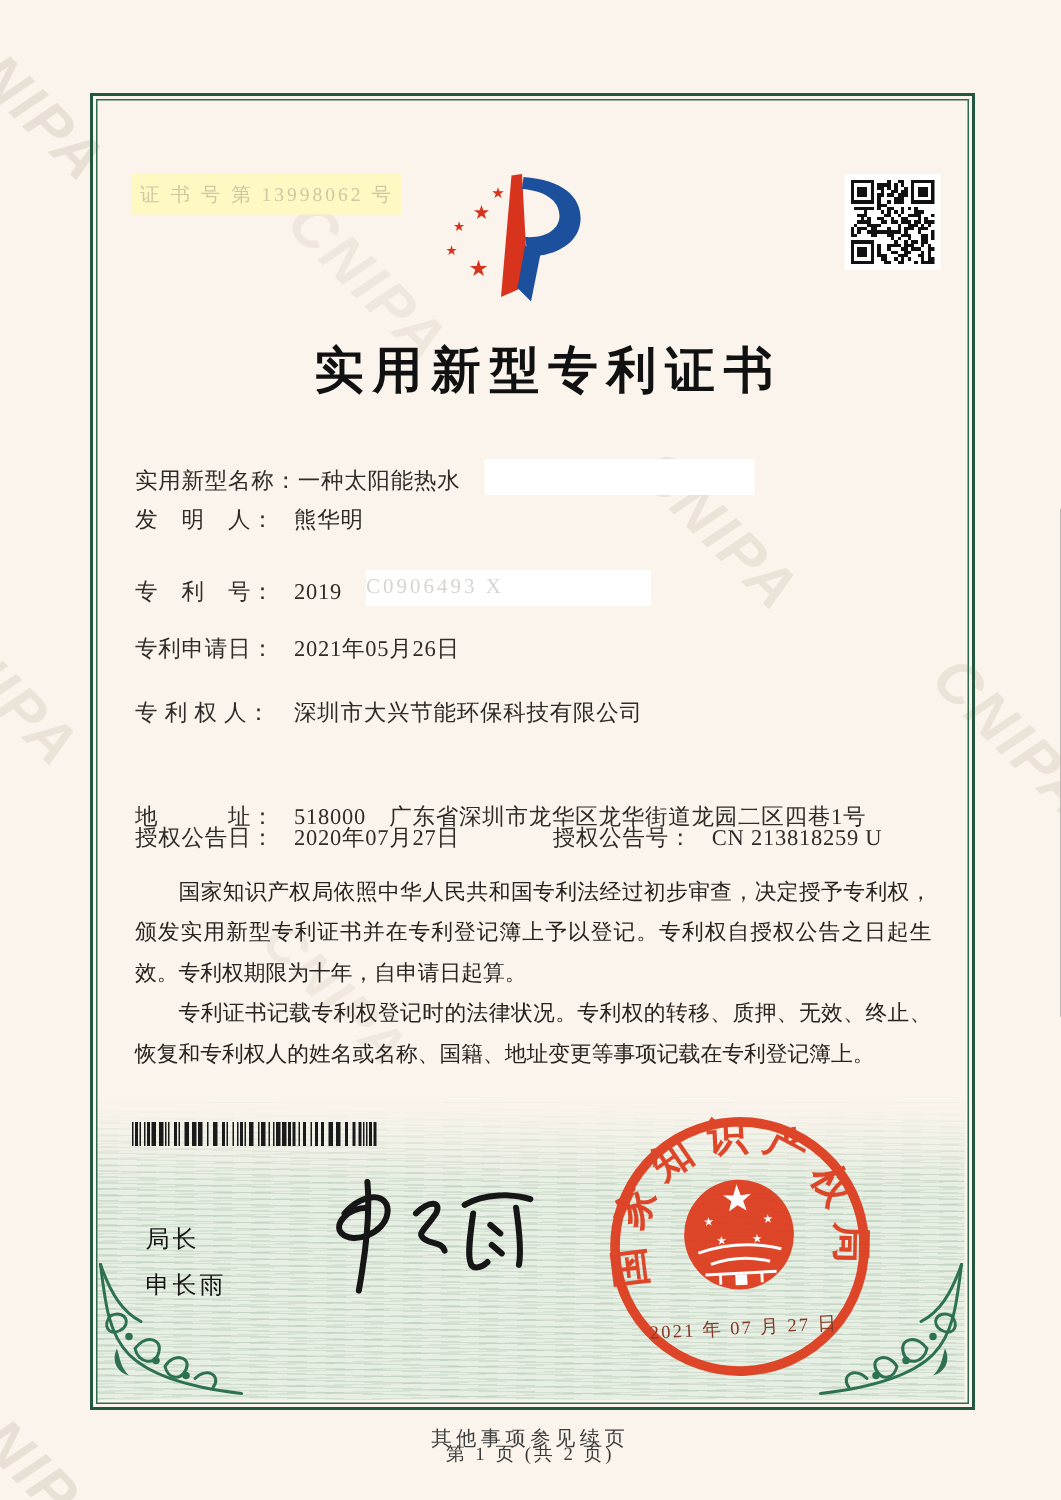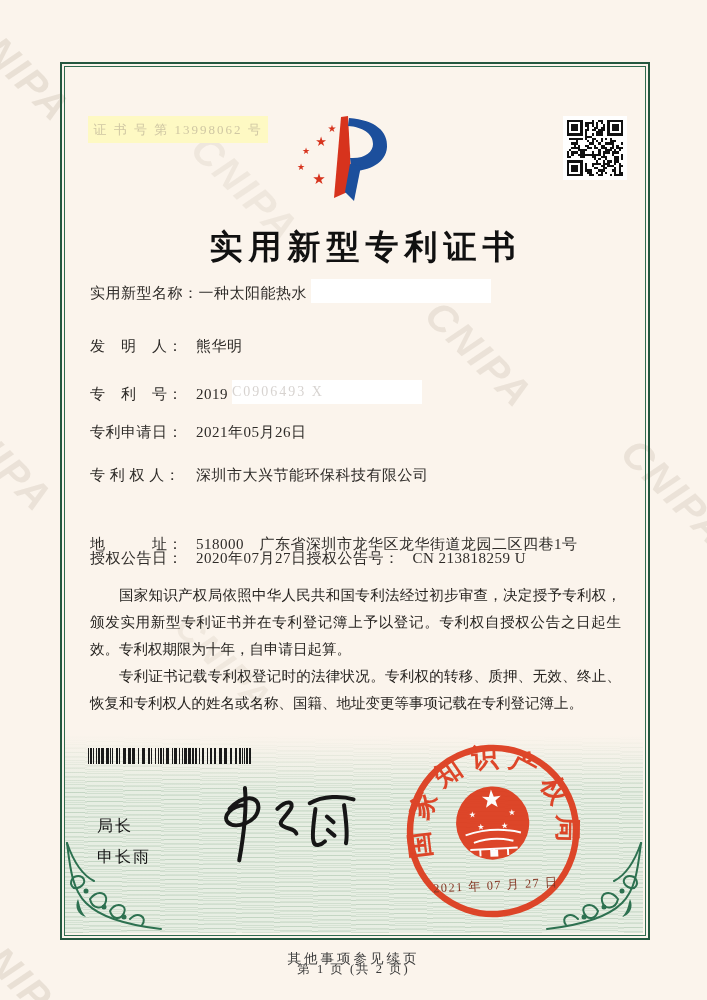--- a/index.html
+++ b/index.html
@@ -36,23 +36,23 @@
           color:rgba(150,138,125,.45);white-space:nowrap;overflow:hidden;}
   .logo{position:absolute;left:290px;top:114px;width:106px;height:90px;}
   .qrbox{position:absolute;left:563px;top:116px;width:64px;height:64px;background:#fff;
          display:flex;align-items:center;justify-content:center;}
   .qrbox svg{width:56px;height:56px;}
   .title{position:absolute;left:60px;top:213px;width:587px;margin:12px;text-align:center;
          font-size:33px;font-weight:700;letter-spacing:6px;color:#111;}
   
   .row{position:absolute;left:90px;font-size:15px;white-space:nowrap;color:#2e2b28;letter-spacing:.5px;}
   .row .lbl{display:inline-block;min-width:106px;}
-  .r1{top:279px}.r2{top:337px}.r3{top:380px}.r4{top:423px}.r5{top:466px}.r6{top:535px}.r7{top:549px}
-  .lbl2{}
-  .redact{display:inline-block;vertical-align:-5px;background:#fff;height:24px;margin-left:4px;
+  .r1{top:306px}.r2{top:337px}.r3{top:380px}.r4{top:423px}.r5{top:466px}.r6{top:535px}.r7{top:549px}
+  .lbl2{margin-left:62px;}
+  .redact{display:inline-block;vertical-align:-5px;background:#fff;height:24px;margin-left:16px;
           overflow:hidden;font-style:normal;}
   .redact.name{width:180px;}
   .redact.pno{width:190px;font-size:14px;line-height:24px;letter-spacing:2px;color:rgba(140,130,120,.35);}
   
   .paras{position:absolute;left:90px;top:583px;width:531px;font-size:14.5px;line-height:27px;
          text-align:justify;color:#262320;font-family:Liberation Mono, monospace;}
   .paras p{margin:0;text-indent:2em;}
   
   .barcode{position:absolute;left:88px;top:748px;width:165px;height:16px;}
   .role{position:absolute;left:97px;top:816px;font-size:16px;color:#151515;letter-spacing:2px;}

